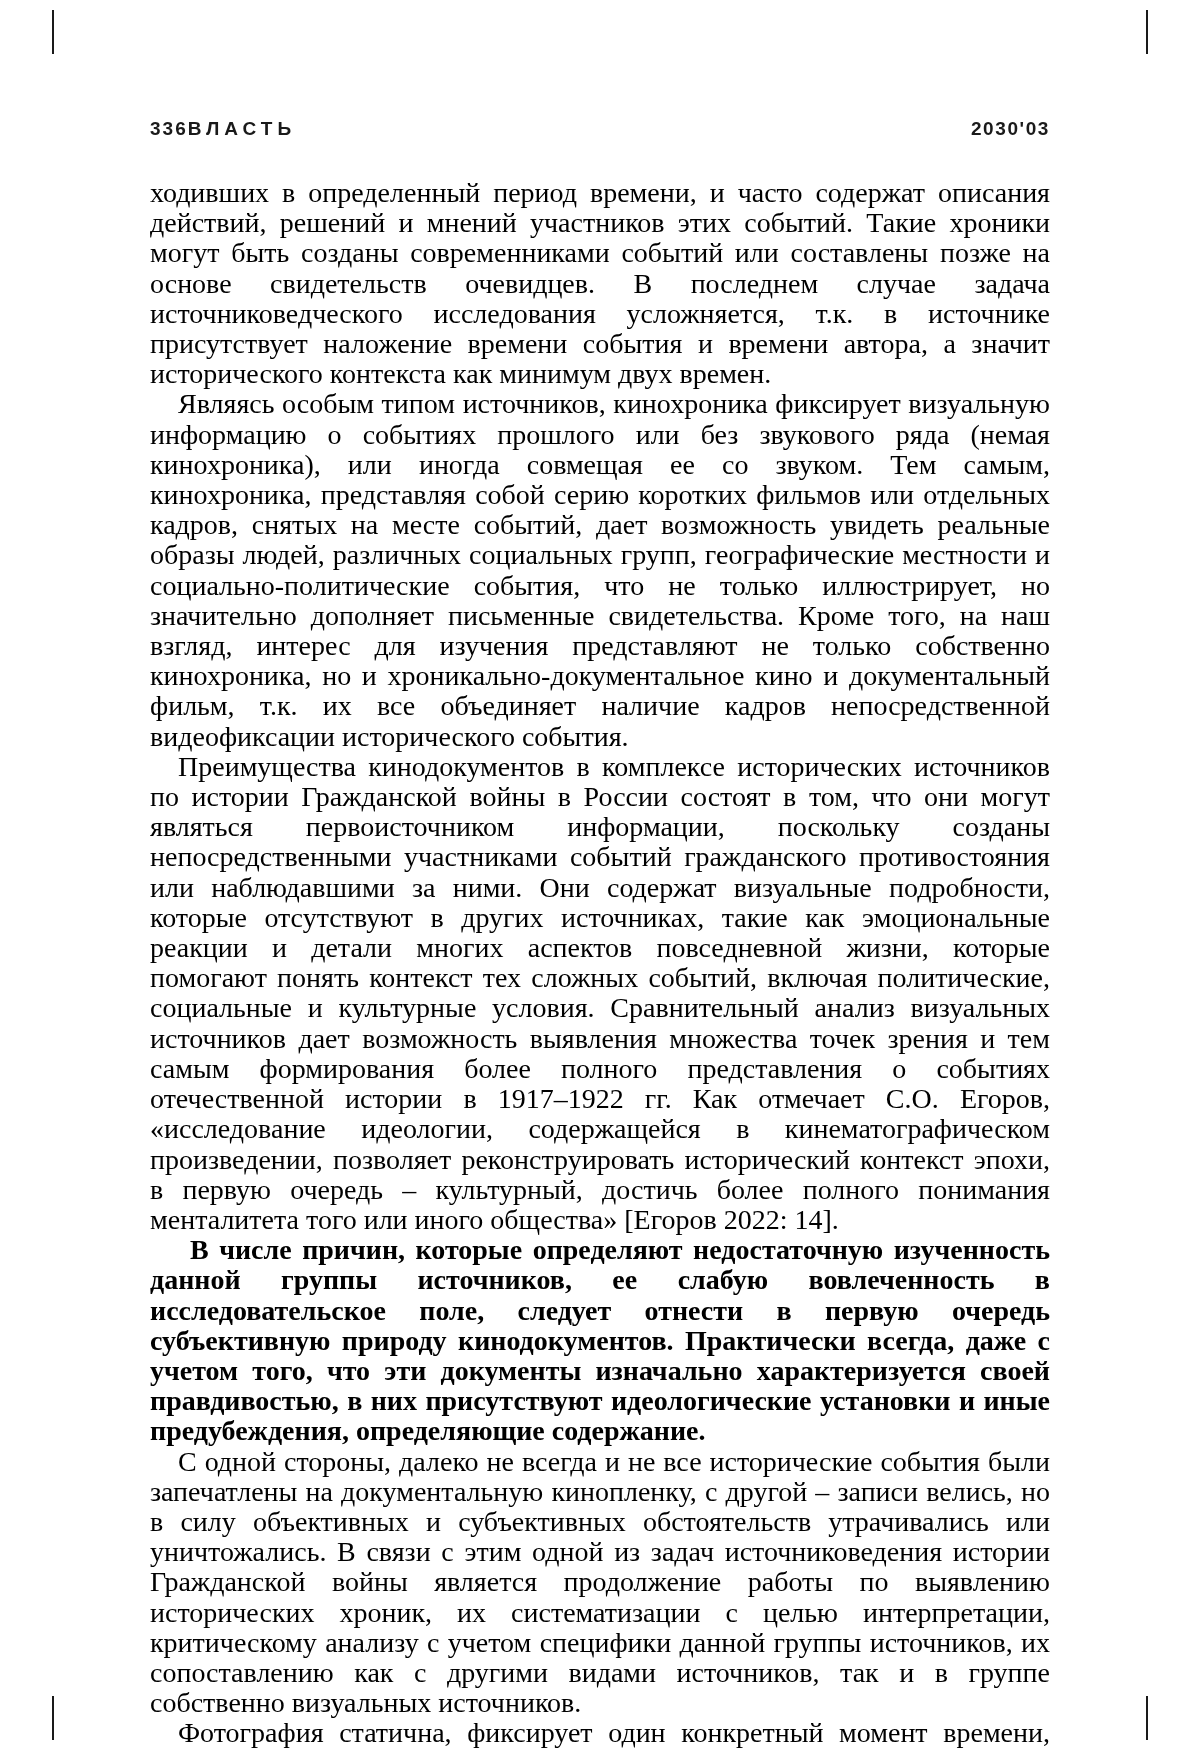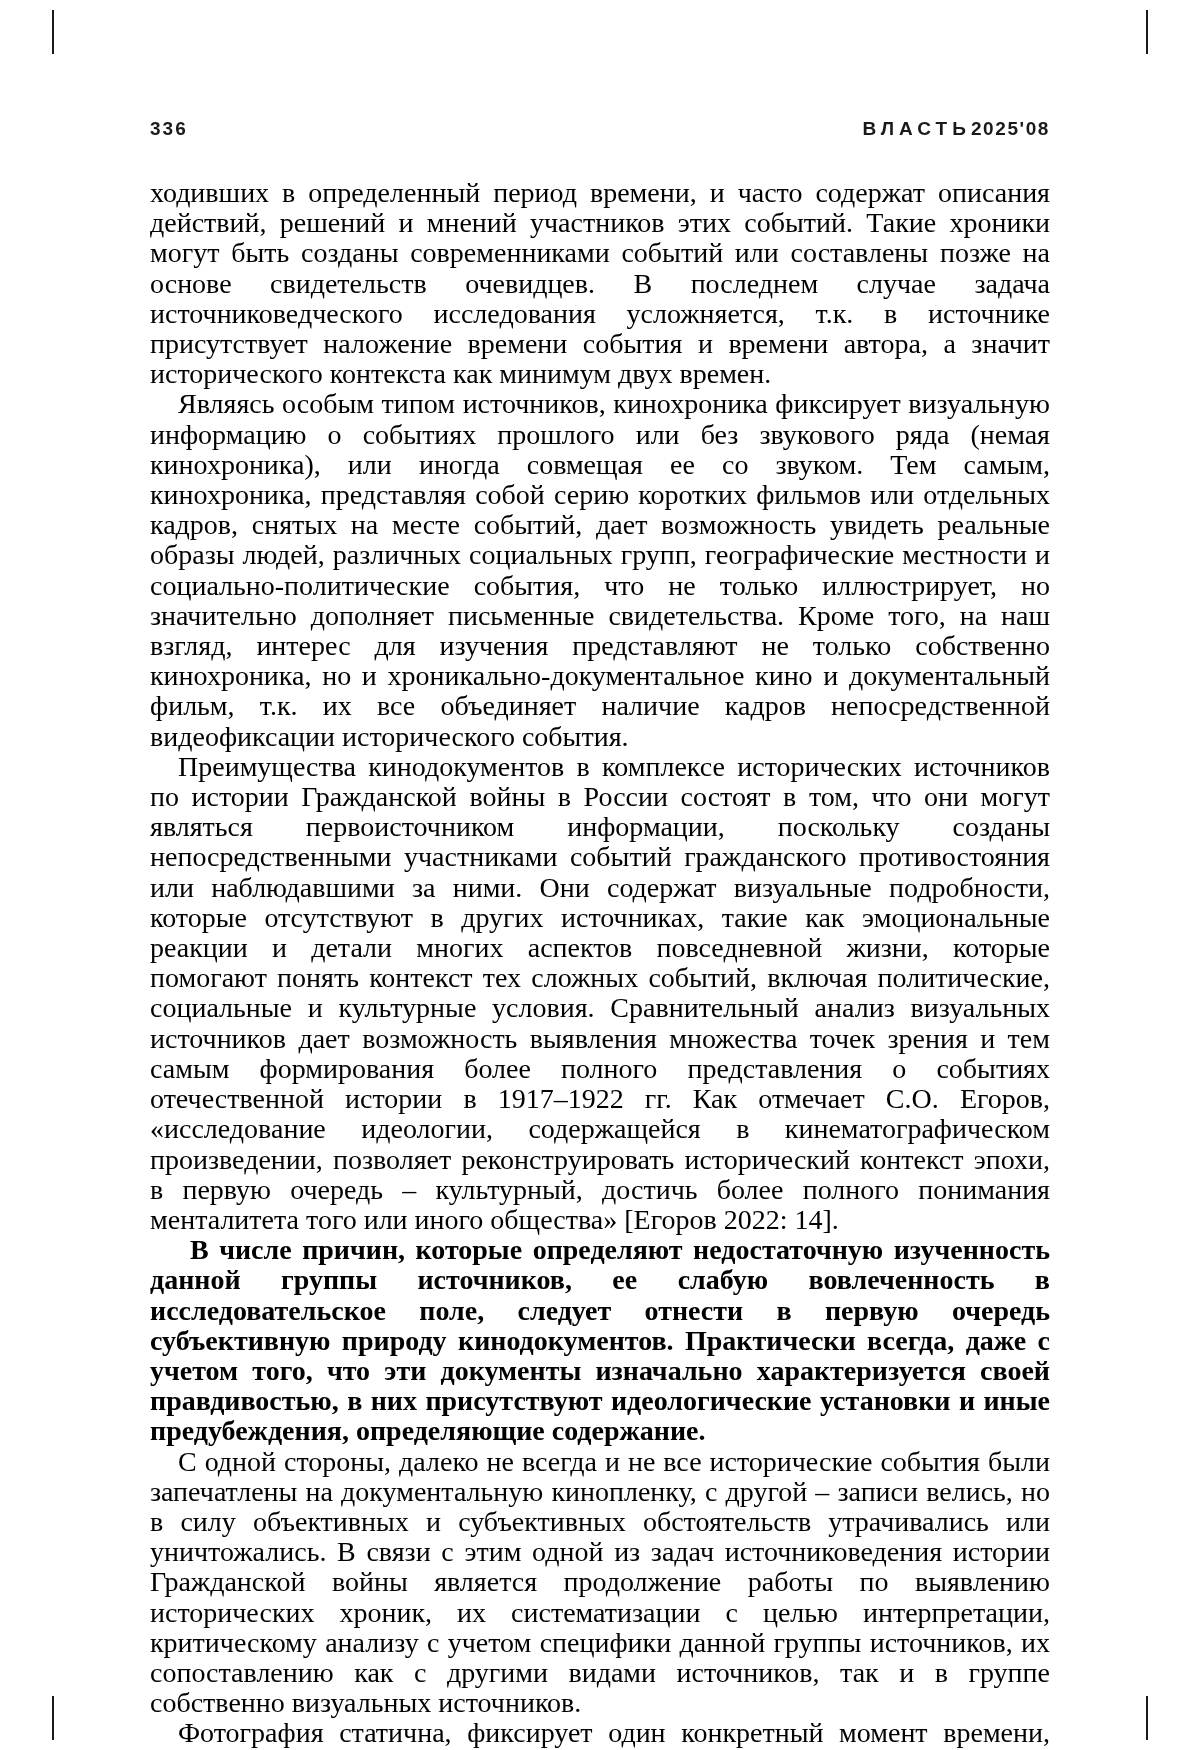--- a/index.html
+++ b/index.html
@@ -45,21 +45,21 @@
     justify-content: space-between;
     font-family: "Liberation Sans", sans-serif;
     font-size: 19px;
     letter-spacing: 2.0px;
     font-weight: 600;
     color: #1a1a1a;
   }
   .runhead .rh-left { flex: 0 0 auto; }
   .runhead .rh-center {
     flex: 1 1 auto;
-    text-align: right;
+    text-align: left;
     letter-spacing: 5px;
     font-weight: 700;
   }
   .runhead .rh-right { flex: 0 0 auto; letter-spacing: 1.6px; }
 
   .body-text {
     position: absolute;
     top: 178px;
     left: 0;
     width: 900px;
@@ -87,21 +87,21 @@
 <div class="crop-mark crop-tl-v"></div>
 <div class="crop-mark crop-tr-v"></div>
 <div class="crop-mark crop-bl-v"></div>
 <div class="crop-mark crop-br-v"></div>
 
 <div class="page">
 
   <div class="runhead">
     <span class="rh-left">336</span>
     <span class="rh-center">ВЛАСТЬ</span>
-    <span class="rh-right">2025'08</span>
+    <span class="rh-right">2030'03</span>
   </div>
 
   <div class="body-text">
     <p class="no-indent">ходивших в определенный период времени, и часто содержат описания действий, решений и мнений участников этих событий. Такие хроники могут быть созданы современниками событий или составлены позже на основе свидетельств очевидцев. В последнем случае задача источниковедческого исследования усложняется, т.к. в источнике присутствует наложение времени события и времени автора, а значит исторического контекста как минимум двух времен.</p>
     <p>Являясь особым типом источников, кинохроника фиксирует визуальную информацию о событиях прошлого или без звукового ряда (немая кинохроника), или иногда совмещая ее со звуком. Тем самым, кинохроника, представляя собой серию коротких фильмов или отдельных кадров, снятых на месте событий, дает возможность увидеть реальные образы людей, различных социальных групп, географические местности и социально-политические события, что не только иллюстрирует, но значительно дополняет письменные свидетельства. Кроме того, на наш взгляд, интерес для изучения представляют не только собственно кинохроника, но и хроникально-документальное кино и документальный фильм, т.к. их все объединяет наличие кадров непосредственной видеофиксации исторического события.</p>
     <p>Преимущества кинодокументов в комплексе исторических источников по истории Гражданской войны в России состоят в том, что они могут являться первоисточником информации, поскольку созданы непосредственными участниками событий гражданского противостояния или наблюдавшими за ними. Они содержат визуальные подробности, которые отсутствуют в других источниках, такие как эмоциональные реакции и детали многих аспектов повседневной жизни, которые помогают понять контекст тех сложных событий, включая политические, социальные и культурные условия. Сравнительный анализ визуальных источников дает возможность выявления множества точек зрения и тем самым формирования более полного представления о событиях отечественной истории в 1917–1922 гг. Как отмечает С.О. Егоров, «исследование идеологии, содержащейся в кинематографическом произведении, позволяет реконструировать исторический контекст эпохи, в первую очередь – культурный, достичь более полного понимания менталитета того или иного общества» [Егоров 2022: 14].</p>
     <p class="extra-indent">В числе причин, которые определяют недостаточную изученность данной группы источников, ее слабую вовлеченность в исследовательское поле, следует отнести в первую очередь субъективную природу кинодокументов. Практически всегда, даже с учетом того, что эти документы изначально характеризуется своей правдивостью, в них присутствуют идеологические установки и иные предубеждения, определяющие содержание.</p>
     <p>С одной стороны, далеко не всегда и не все исторические события были запечатлены на документальную кинопленку, с другой – записи велись, но в силу объективных и субъективных обстоятельств утрачивались или уничтожались. В связи с этим одной из задач источниковедения истории Гражданской войны является продолжение работы по выявлению исторических хроник, их систематизации с целью интерпретации, критическому анализу с учетом специфики данной группы источников, их сопоставлению как с другими видами источников, так и в группе собственно визуальных источников.</p>
     <p>Фотография статична, фиксирует один конкретный момент времени, позволяя детально рассмотреть композицию, одежду, выражение лиц и представляя среду, эмоционально насыщена и способна передать эмоции и настроение момента, вызывая сильные ассоциации и чувство эмпатии, характеризуется</p>
   </div>

